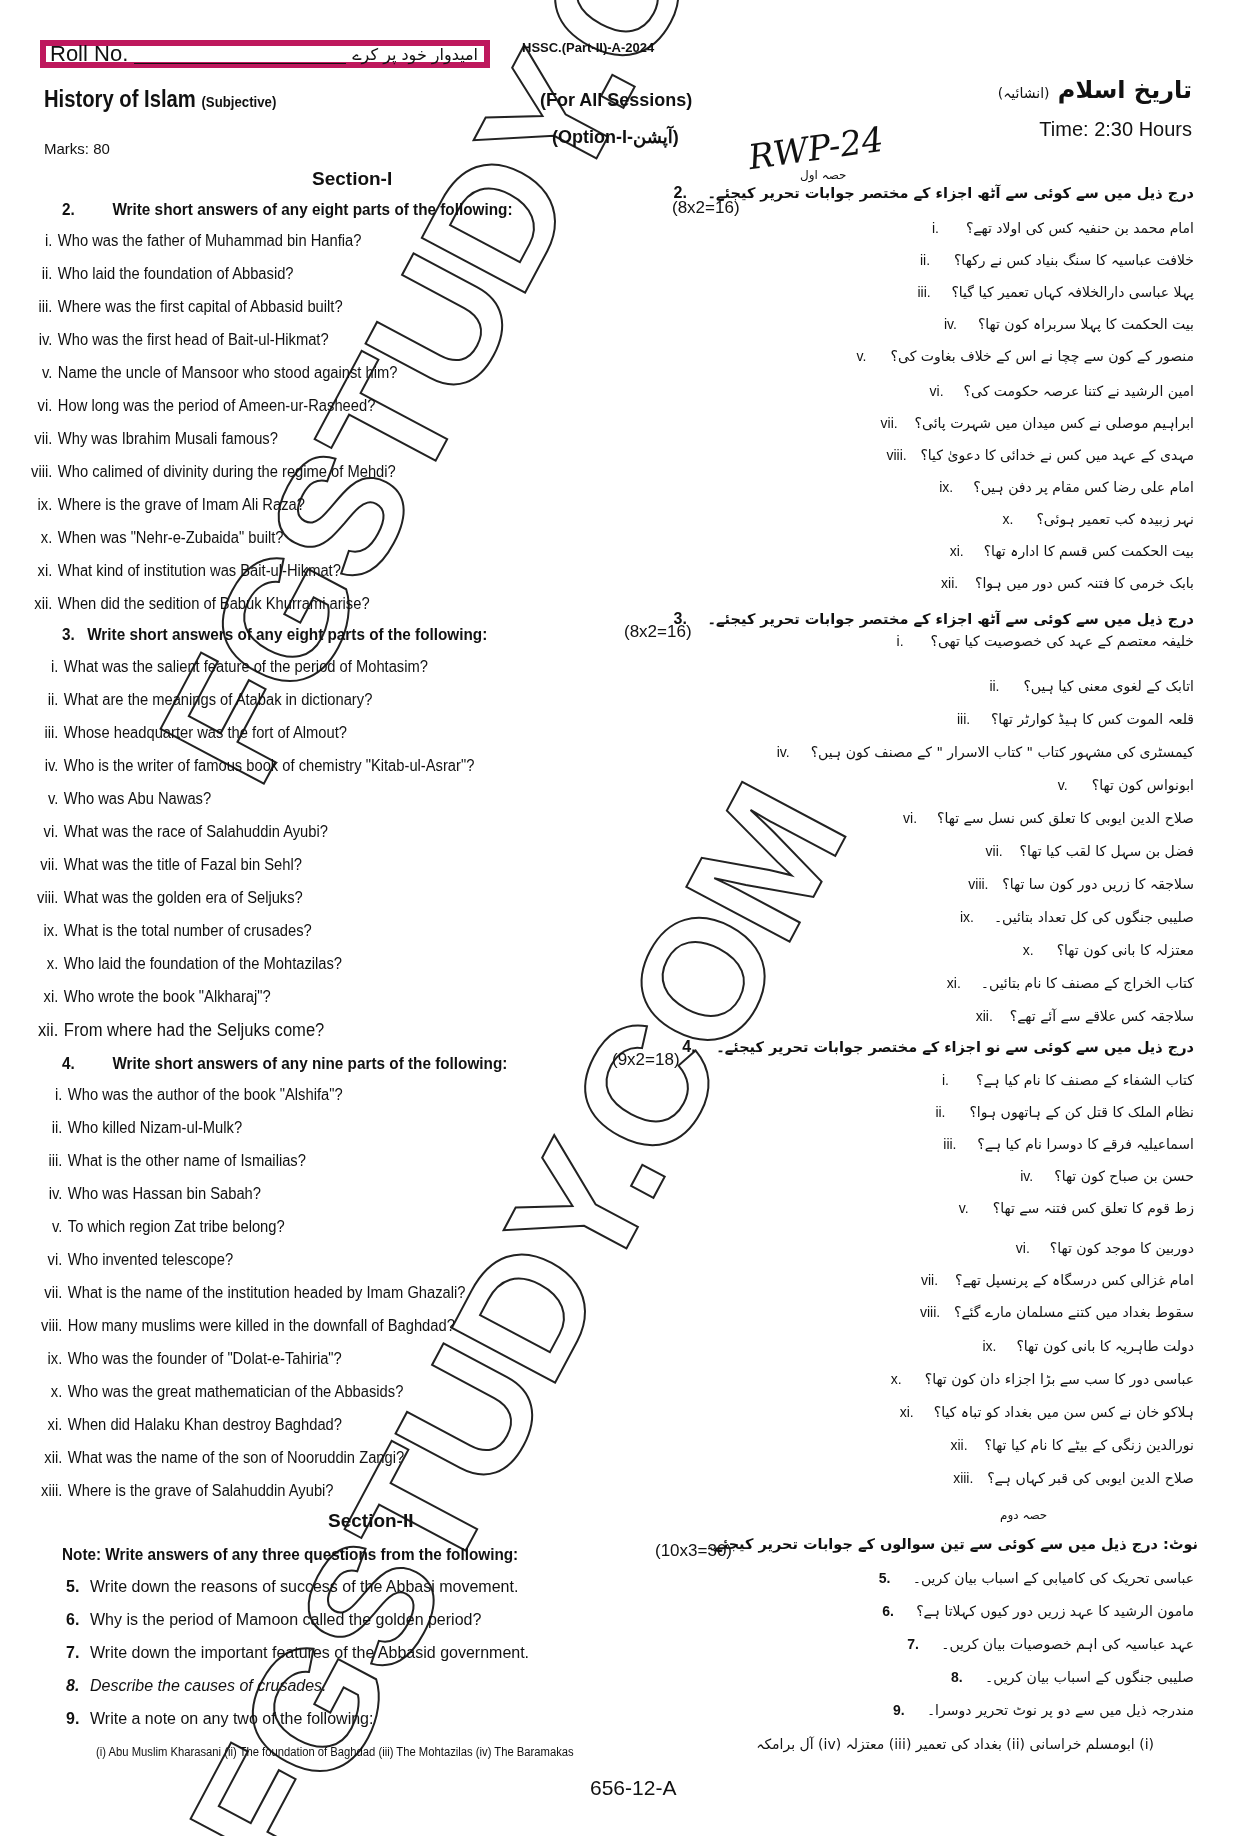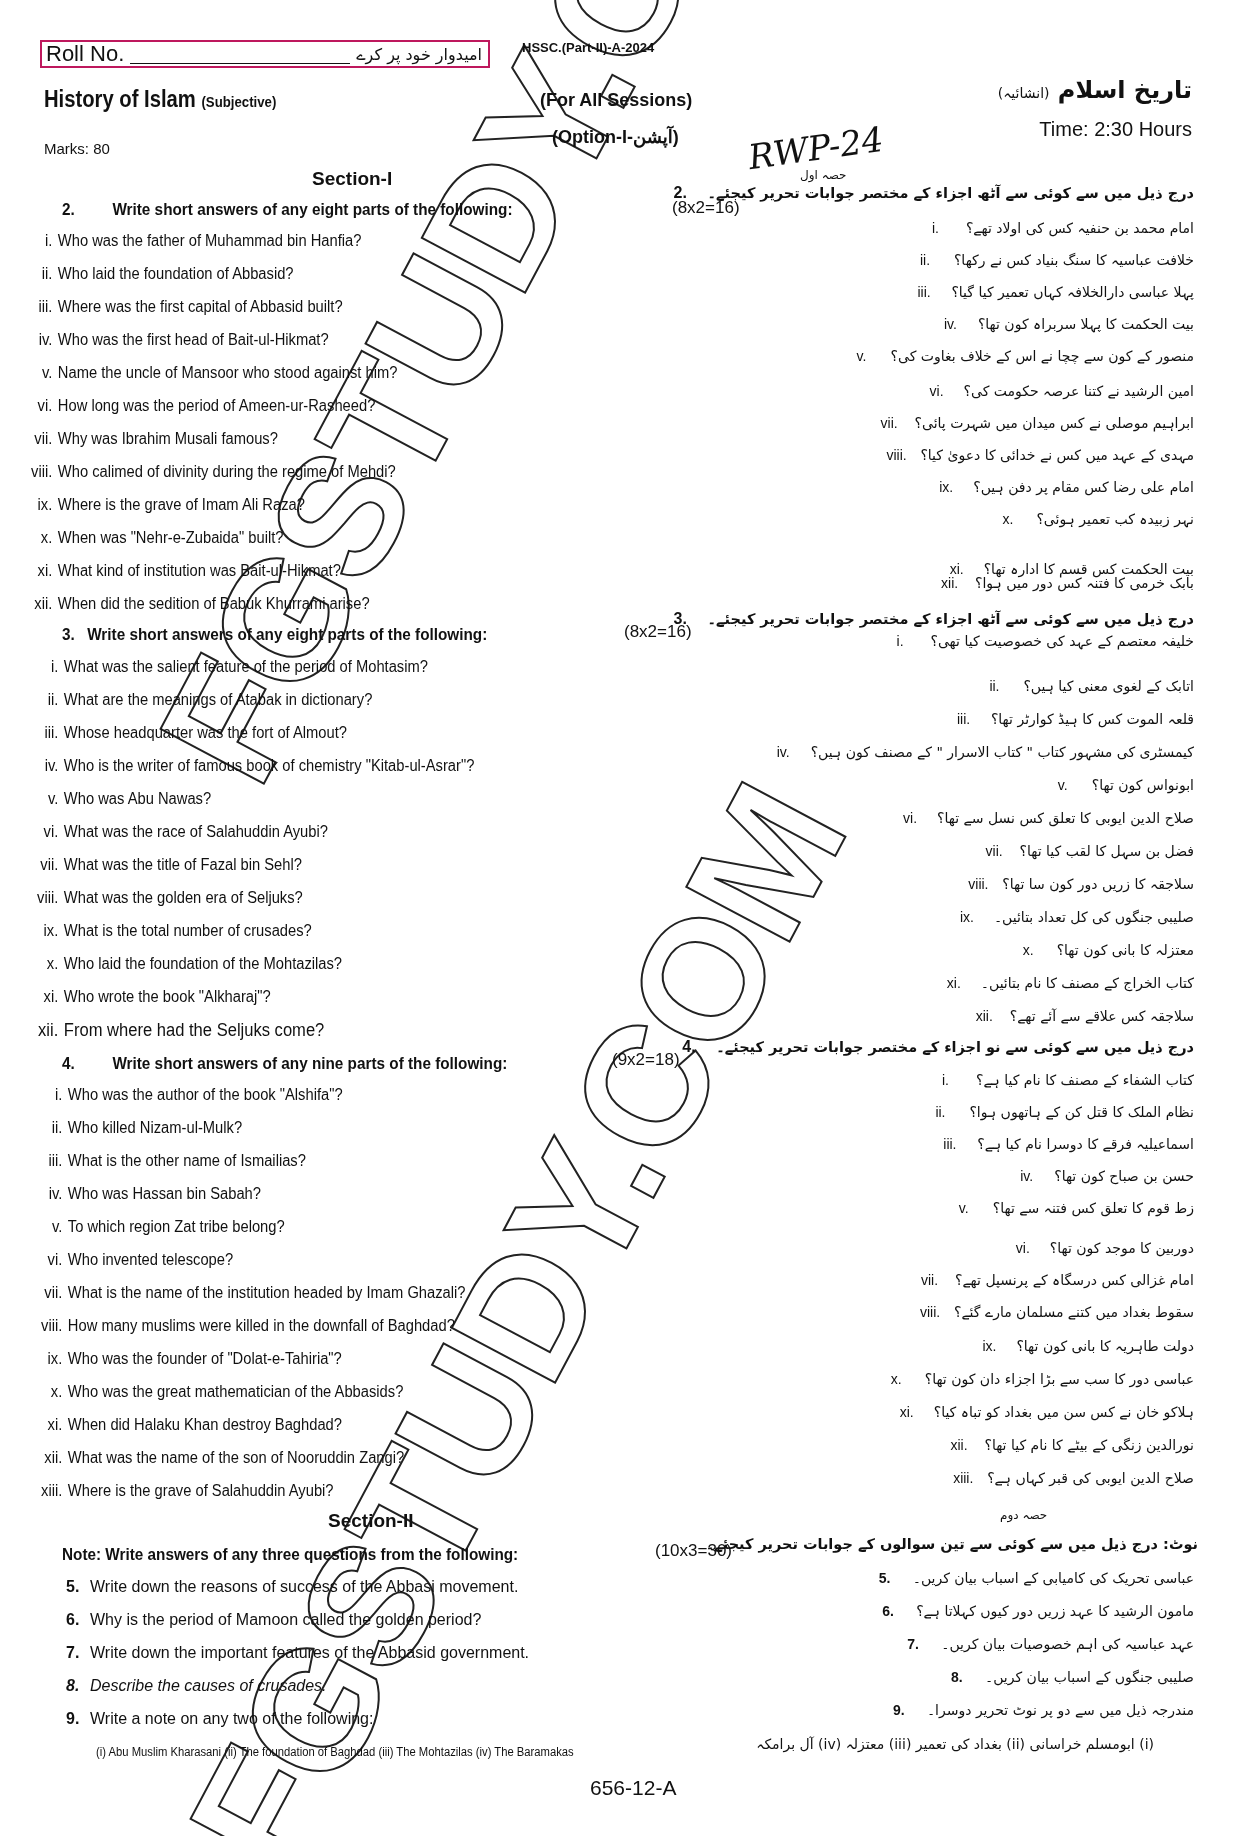--- a/index.html
+++ b/index.html
@@ -3,21 +3,21 @@
 <meta charset="utf-8">
 <style>
   html, body { margin: 0; padding: 0; background: #ffffff; }
   body {
     width: 1250px; height: 1836px; position: relative; overflow: hidden;
     font-family: "Liberation Sans", sans-serif; color: #111;
   }
   .abs { position: absolute; white-space: nowrap; }
   .roll-box {
     left: 40px; top: 40px; width: 450px; height: 28px;
-    border: 2px solid #be185d; display: flex; align-items: center; box-sizing: border-box;
+    border: 6px solid #be185d; display: flex; align-items: center; box-sizing: border-box;
   }
   .roll-label { font-size: 22px; margin-left: 4px; }
   .roll-line { flex: 1; border-bottom: 1.5px solid #111; margin: 0 6px; height: 18px; }
   .roll-urdu { font-size: 16px; font-family: "DejaVu Sans", sans-serif; margin-right: 6px; direction: rtl; }
   .exam-code { left: 522px; top: 40px; font-size: 13px; font-weight: bold; }
   .title-en { left: 44px; top: 86px; font-size: 23px; font-weight: bold; transform: scaleX(0.88); transform-origin: left; }
   .title-en small { font-size: 15px; }
   .sessions { left: 540px; top: 90px; font-size: 18px; font-weight: bold; }
   .option { left: 552px; top: 126px; font-size: 18px; font-weight: bold; }
   .marks { left: 44px; top: 140px; font-size: 15px; }
@@ -145,21 +145,21 @@
 <div class="abs ur" style="right:56px; top:220px;"><span>امام محمد بن حنفیہ کس کی اولاد تھے؟</span><span class="rn">i.</span></div>
 <div class="abs ur" style="right:56px; top:252px;"><span>خلافت عباسیہ کا سنگ بنیاد کس نے رکھا؟</span><span class="rn">ii.</span></div>
 <div class="abs ur" style="right:56px; top:284px;"><span>پہلا عباسی دارالخلافہ کہاں تعمیر کیا گیا؟</span><span class="rn">iii.</span></div>
 <div class="abs ur" style="right:56px; top:316px;"><span>بیت الحکمت کا پہلا سربراہ کون تھا؟</span><span class="rn">iv.</span></div>
 <div class="abs ur" style="right:56px; top:348px;"><span>منصور کے کون سے چچا نے اس کے خلاف بغاوت کی؟</span><span class="rn">v.</span></div>
 <div class="abs ur" style="right:56px; top:383px;"><span>امین الرشید نے کتنا عرصہ حکومت کی؟</span><span class="rn">vi.</span></div>
 <div class="abs ur" style="right:56px; top:415px;"><span>ابراہیم موصلی نے کس میدان میں شہرت پائی؟</span><span class="rn">vii.</span></div>
 <div class="abs ur" style="right:56px; top:447px;"><span>مہدی کے عہد میں کس نے خدائی کا دعویٰ کیا؟</span><span class="rn">viii.</span></div>
 <div class="abs ur" style="right:56px; top:479px;"><span>امام علی رضا کس مقام پر دفن ہیں؟</span><span class="rn">ix.</span></div>
 <div class="abs ur" style="right:56px; top:511px;"><span>نہر زبیدہ کب تعمیر ہوئی؟</span><span class="rn">x.</span></div>
-<div class="abs ur" style="right:56px; top:543px;margin-top:18px;"><span>بیت الحکمت کس قسم کا ادارہ تھا؟</span><span class="rn">xi.</span></div>
+<div class="abs ur" style="right:56px; top:543px;"><span>بیت الحکمت کس قسم کا ادارہ تھا؟</span><span class="rn">xi.</span></div>
 <div class="abs ur" style="right:56px; top:575px;"><span>بابک خرمی کا فتنہ کس دور میں ہوا؟</span><span class="rn">xii.</span></div>
 
 <div class="abs ur ur-head" style="right:56px; top:610px;"><span>درج ذیل میں سے کوئی سے آٹھ اجزاء کے مختصر جوابات تحریر کیجئے۔</span><span class="rn">3.</span></div>
 <div class="abs ur" style="right:56px; top:633px;margin-left:24px;"><span>خلیفہ معتصم کے عہد کی خصوصیت کیا تھی؟</span><span class="rn">i.</span></div>
 <div class="abs ur" style="right:56px; top:678px;"><span>اتابک کے لغوی معنی کیا ہیں؟</span><span class="rn">ii.</span></div>
 <div class="abs ur" style="right:56px; top:711px;"><span>قلعہ الموت کس کا ہیڈ کوارٹر تھا؟</span><span class="rn">iii.</span></div>
 <div class="abs ur" style="right:56px; top:744px;"><span>کیمسٹری کی مشہور کتاب " کتاب الاسرار " کے مصنف کون ہیں؟</span><span class="rn">iv.</span></div>
 <div class="abs ur" style="right:56px; top:777px;"><span>ابونواس کون تھا؟</span><span class="rn">v.</span></div>
 <div class="abs ur" style="right:56px; top:810px;"><span>صلاح الدین ایوبی کا تعلق کس نسل سے تھا؟</span><span class="rn">vi.</span></div>
 <div class="abs ur" style="right:56px; top:843px;"><span>فضل بن سہل کا لقب کیا تھا؟</span><span class="rn">vii.</span></div>

